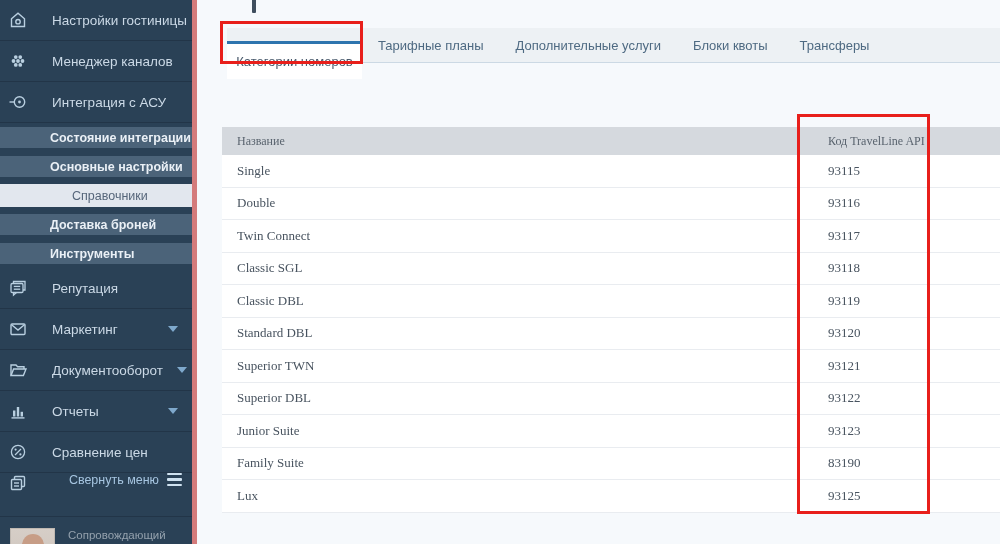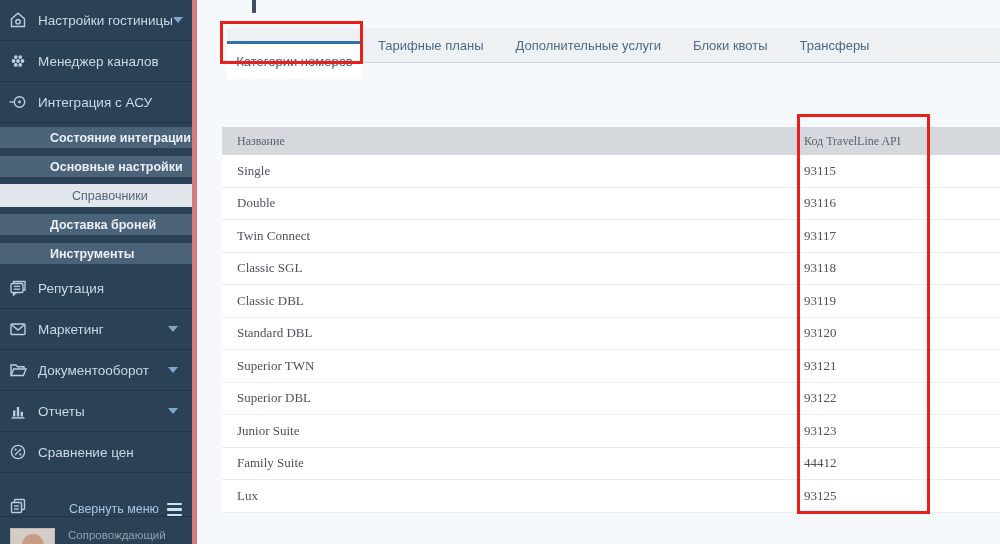--- a/index.html
+++ b/index.html
@@ -4,34 +4,34 @@
 <style>
   * { margin:0; padding:0; box-sizing:border-box; }
   html,body { width:1000px; height:544px; overflow:hidden; }
   body { font-family:"Liberation Sans", sans-serif; background:#f6f9fc; position:relative; }
   .screen { position:absolute; inset:0; width:1000px; height:544px; }
 
   
   .sidebar { position:absolute; left:0; top:0; width:192px; height:544px;
              background:#2a4156; display:flex; flex-direction:column; }
   .nav-item { height:41px; flex:0 0 41px; display:flex; align-items:center;
-              padding:0 10px 0 8px; border-bottom:1px solid #223548; cursor:pointer; }
+              padding:0 10px 0 8px; border-bottom:1px solid #223548; cursor:pointer;gap:14px; }
   .nav-icon { width:20px; height:20px; flex:0 0 20px; margin-right:10px; display:flex;
               align-items:center; justify-content:center; }
   .nav-label { color:#cbd9e6; font-size:13.5px; white-space:nowrap; }
   .chevron { margin-left:auto; width:0; height:0; border-left:5px solid transparent;
              border-right:5px solid transparent; border-top:6px solid #7fa9cc; margin-right:4px; }
   .submenu { flex:0 0 145px; display:flex; flex-direction:column; }
   .sub-item { height:29px; flex:0 0 29px; display:flex; align-items:center; padding-left:50px;
               cursor:pointer;
               background:linear-gradient(to bottom,#2a4156 0px,#2a4156 4px,#4b6379 4px,#4b6379 25px,#2a4156 25px); }
   .sub-item .sub-label { color:#eaf0f6; font-size:12.5px; font-weight:bold; white-space:nowrap;text-align:right; }
   .sub-item.selected { background:linear-gradient(to bottom,#2a4156 0px,#2a4156 3px,#e2e7ee 3px,#e2e7ee 26px,#2a4156 26px); }
   .sub-item.selected .sub-label { color:#56667a; font-weight:normal;margin-left:22px; }
-  .collapse-row { height:44px; flex:0 0 44px; display:flex; align-items:flex-end;
+  .collapse-row { height:44px; flex:0 0 44px; display:flex; align-items:flex-start;
                   padding:0 10px 0 8px; border-bottom:1px solid #223548; cursor:pointer; }
   .collapse-label { margin-left:auto; color:#a6c5e0; font-size:12.5px; margin-right:8px; }
   .hamburger { display:flex; flex-direction:column; gap:3px; }
   .hamburger i { display:block; width:15px; height:2.4px; background:#cfe2f0; border-radius:1px; }
   .user-area { position:relative; flex:1; }
   .avatar { position:absolute; left:10px; top:11px; width:45px; height:40px;
             background:linear-gradient(#d6cec7,#cfc5bd); border:1px solid #bfb8b1; overflow:hidden; }
   .avatar::after { content:""; position:absolute; left:11px; top:5px; width:22px; height:22px;
                    border-radius:50%; background:#c79d86; box-shadow:inset 0 -3px 0 #b58c75; }
   .user-role { position:absolute; left:68px; top:12px; font-size:11.5px; color:#94a1ad; }
@@ -51,21 +51,21 @@
   .tabs-row { position:absolute; left:0; top:0; height:38px; display:flex; z-index:1; }
   .tab { display:flex; align-items:center; justify-content:center; font-size:13px;
          color:#4e6a82; height:35px; margin-top:3px; padding:0 16px; cursor:pointer; white-space:nowrap; }
   .tab.active { height:38px; margin-top:16px; width:135px; padding:0 6px; background:#ffffff;
                 border-top:3px solid #2e74ae; color:#4a5b6d; }
 
   .table { position:absolute; left:25px; right:0; top:127px; background:#ffffff;font-family:Liberation Serif, serif; }
   .thead { display:flex; height:28px; background:#d5d9de; align-items:center; }
   .th { font-size:12px; color:#59636e; }
   .c1 { width:575px; padding-left:15px; flex:0 0 575px; }
-  .c2 { flex:1; padding-left:7px; }
+  .c2 { flex:1; padding-left:31px; }
   .trow { display:flex; height:32.5px; align-items:center; background:#ffffff;
           border-bottom:1px solid #e9ecf0; }
   .td { font-size:13px; color:#48535f; white-space:nowrap; }
 
   
   .red-box { position:absolute; border:3px solid #e81f1b; z-index:9; pointer-events:none; }
   .tab-box { left:220px; top:21px; width:143px; height:43px; }
   .col-box { left:797px; top:114px; width:133px; height:400px; }
 
   svg { display:block; }
@@ -279,21 +279,21 @@
       <div class="trow">
         <div class="td c1">Superior DBL</div>
         <div class="td c2">93122</div>
       </div>
       <div class="trow">
         <div class="td c1">Junior Suite</div>
         <div class="td c2">93123</div>
       </div>
       <div class="trow">
         <div class="td c1">Family Suite</div>
-        <div class="td c2">44412</div>
+        <div class="td c2">83190</div>
       </div>
       <div class="trow">
         <div class="td c1">Lux</div>
         <div class="td c2">93125</div>
       </div>
     </div>
 
   </main>
 
   <div class="red-box tab-box"></div>

